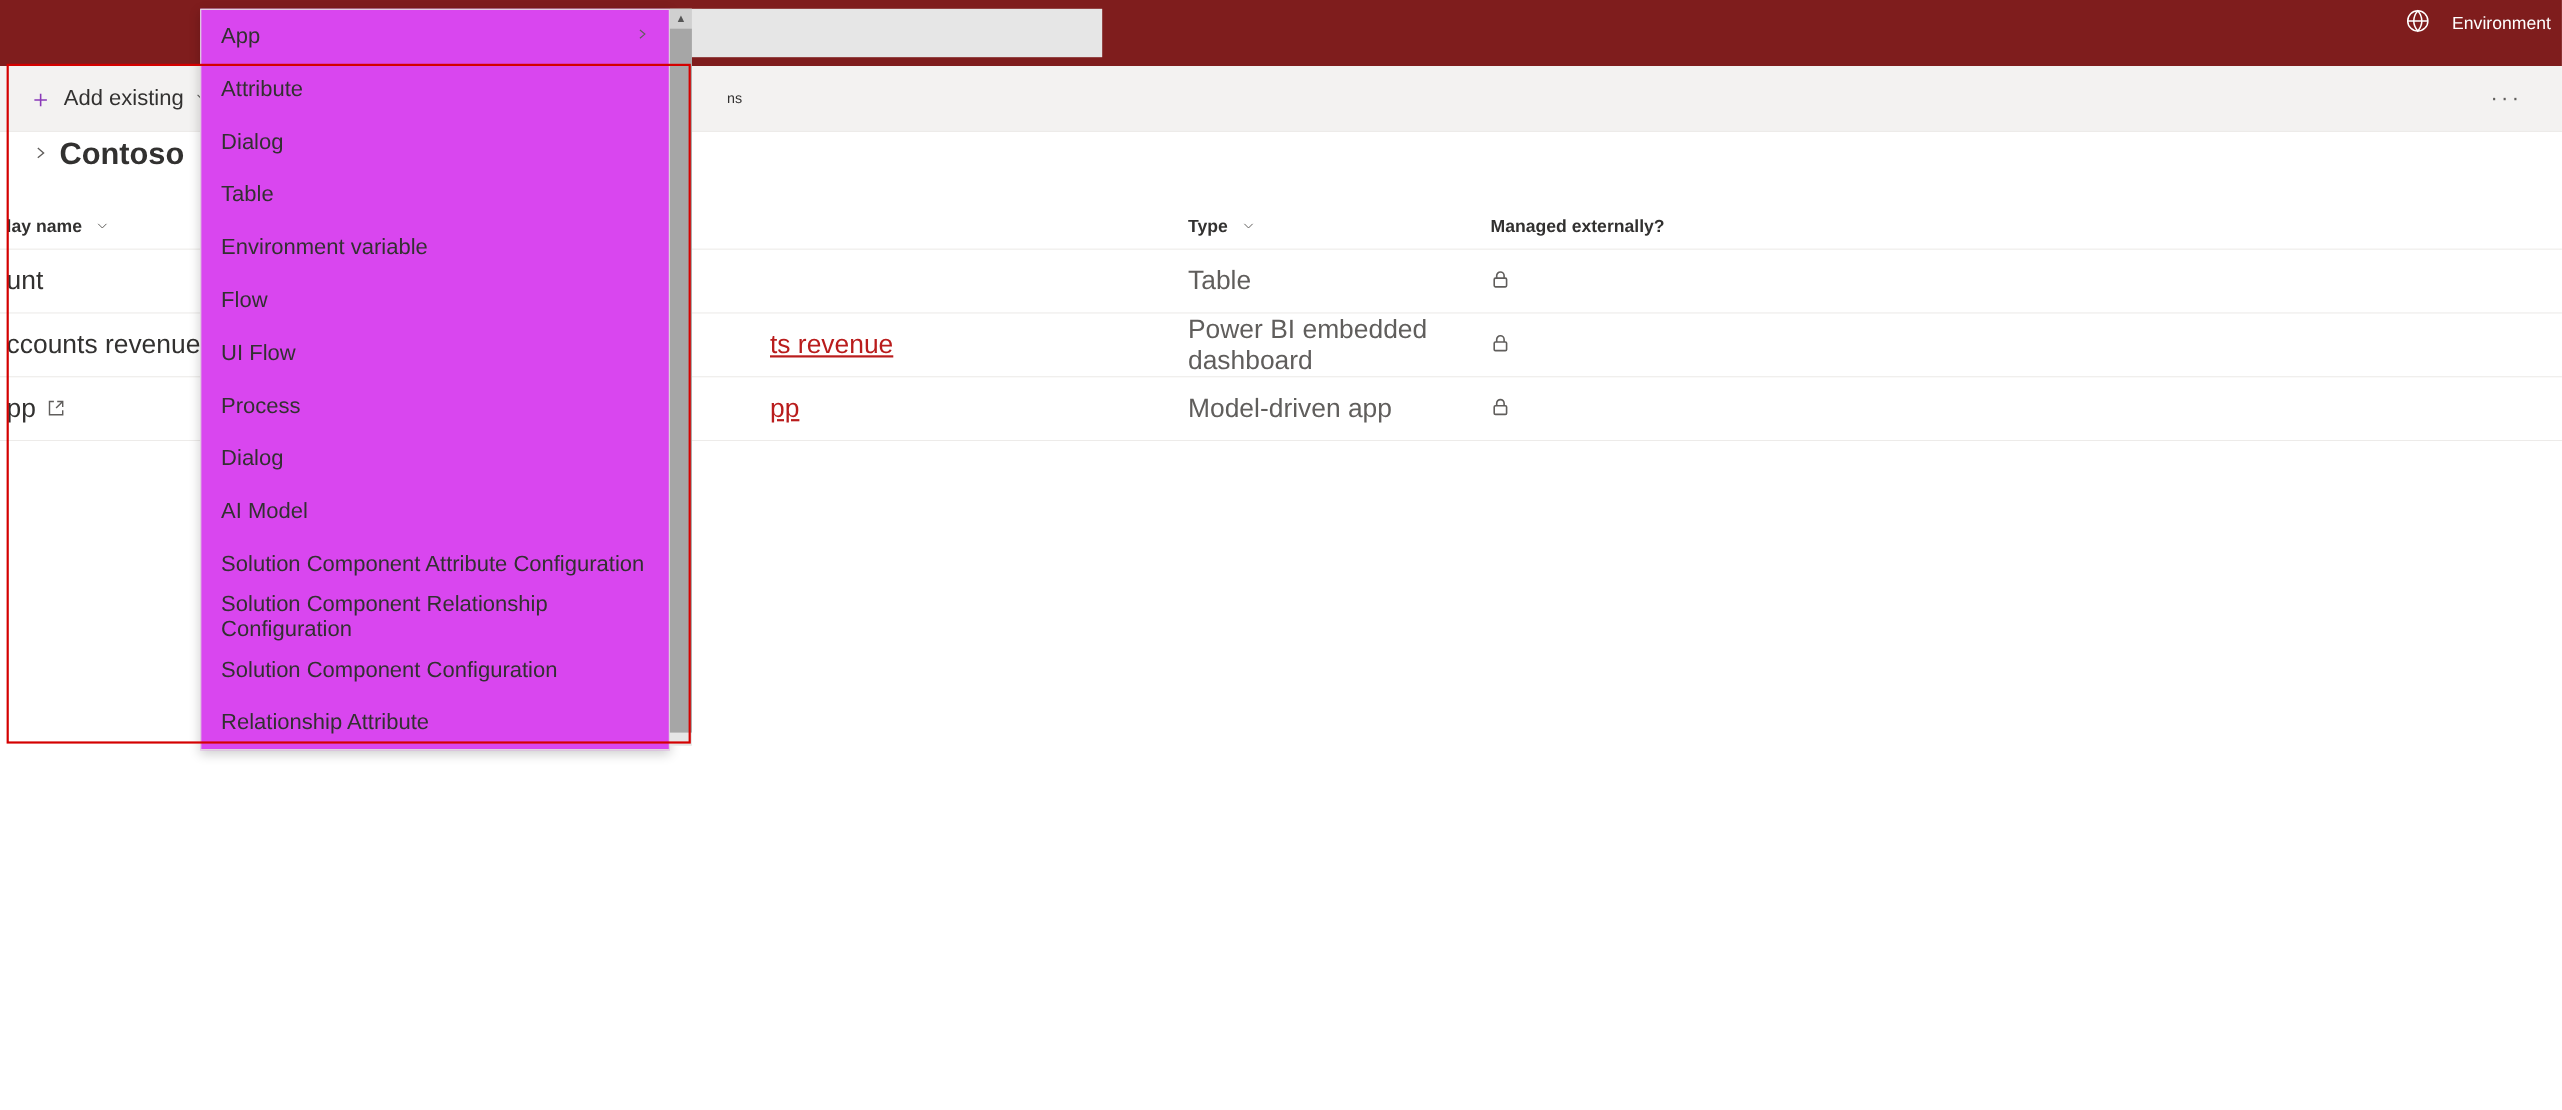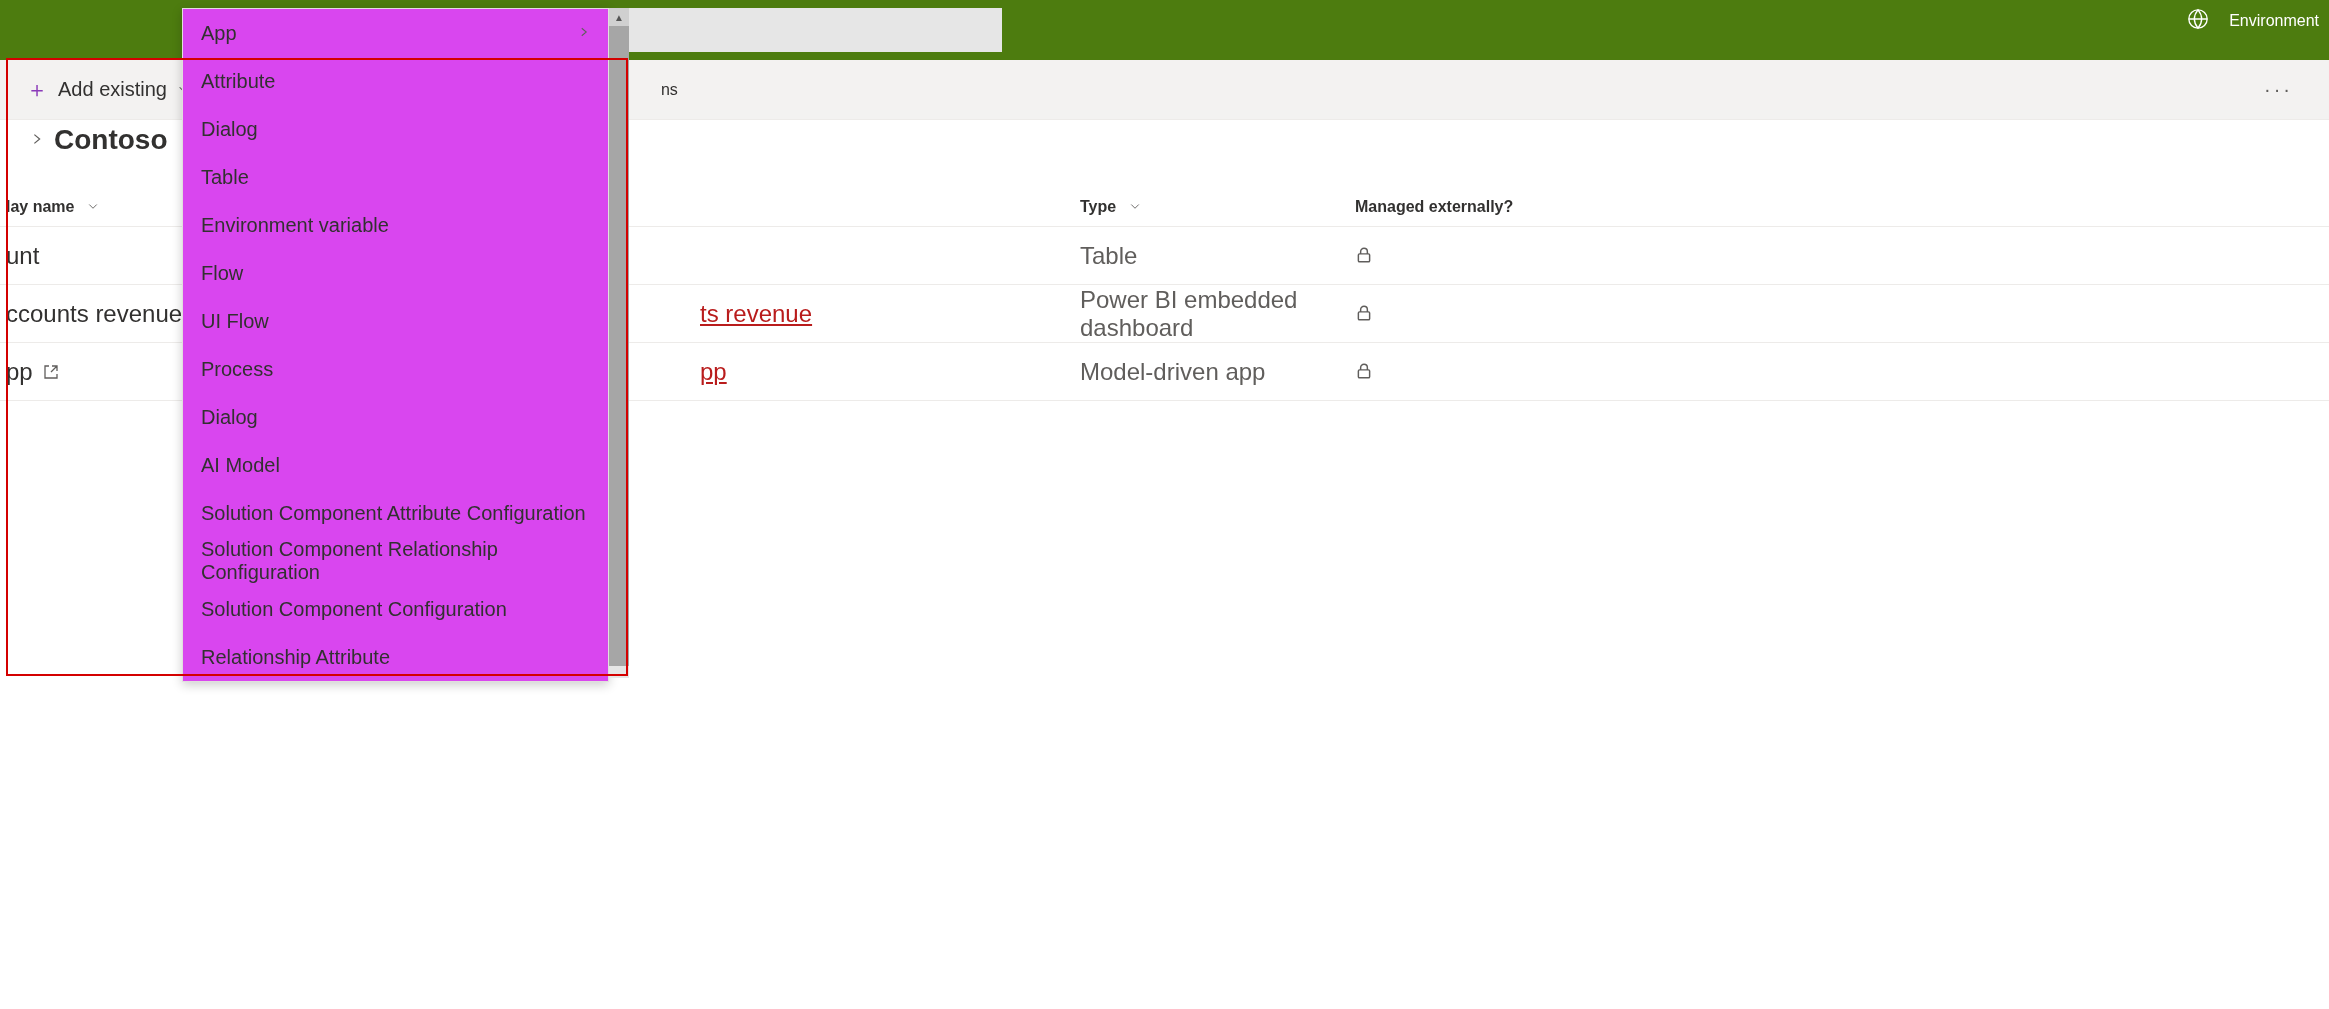--- a/index.html
+++ b/index.html
@@ -4,21 +4,21 @@
 <style>
   * { box-sizing: border-box; margin: 0; padding: 0; }
   body {
     font-family: "Segoe UI", -apple-system, BlinkMacSystemFont, sans-serif;
     font-size: 14px;
     color: #323130;
     background: #fff;
     width: 2329px;
   }
   .top-bar {
-    background: #4d7c0f;
+    background: #7f1d1d;
     height: 60px;
     display: flex;
     align-items: center;
     position: relative;
     color: #fff;
   }
   .search-slot {
     position: absolute;
     left: 182px;
     top: 8px;
@@ -178,21 +178,21 @@
   }
   .more-dots {
     margin-left: auto;
     color: #605e5c;
     font-size: 20px;
     letter-spacing: 3px;
     padding-right: 20px;
   }
   .cmd-truncated {
     color: #323130;
-    font-size: 16px;
+    font-size: 13px;
     margin-left: 460px;
   }
 </style>
 </head>
 <body>
 
 <div class="top-bar">
   <div class="search-slot"></div>
   <div class="env-area">
     <span class="globe-icon">

